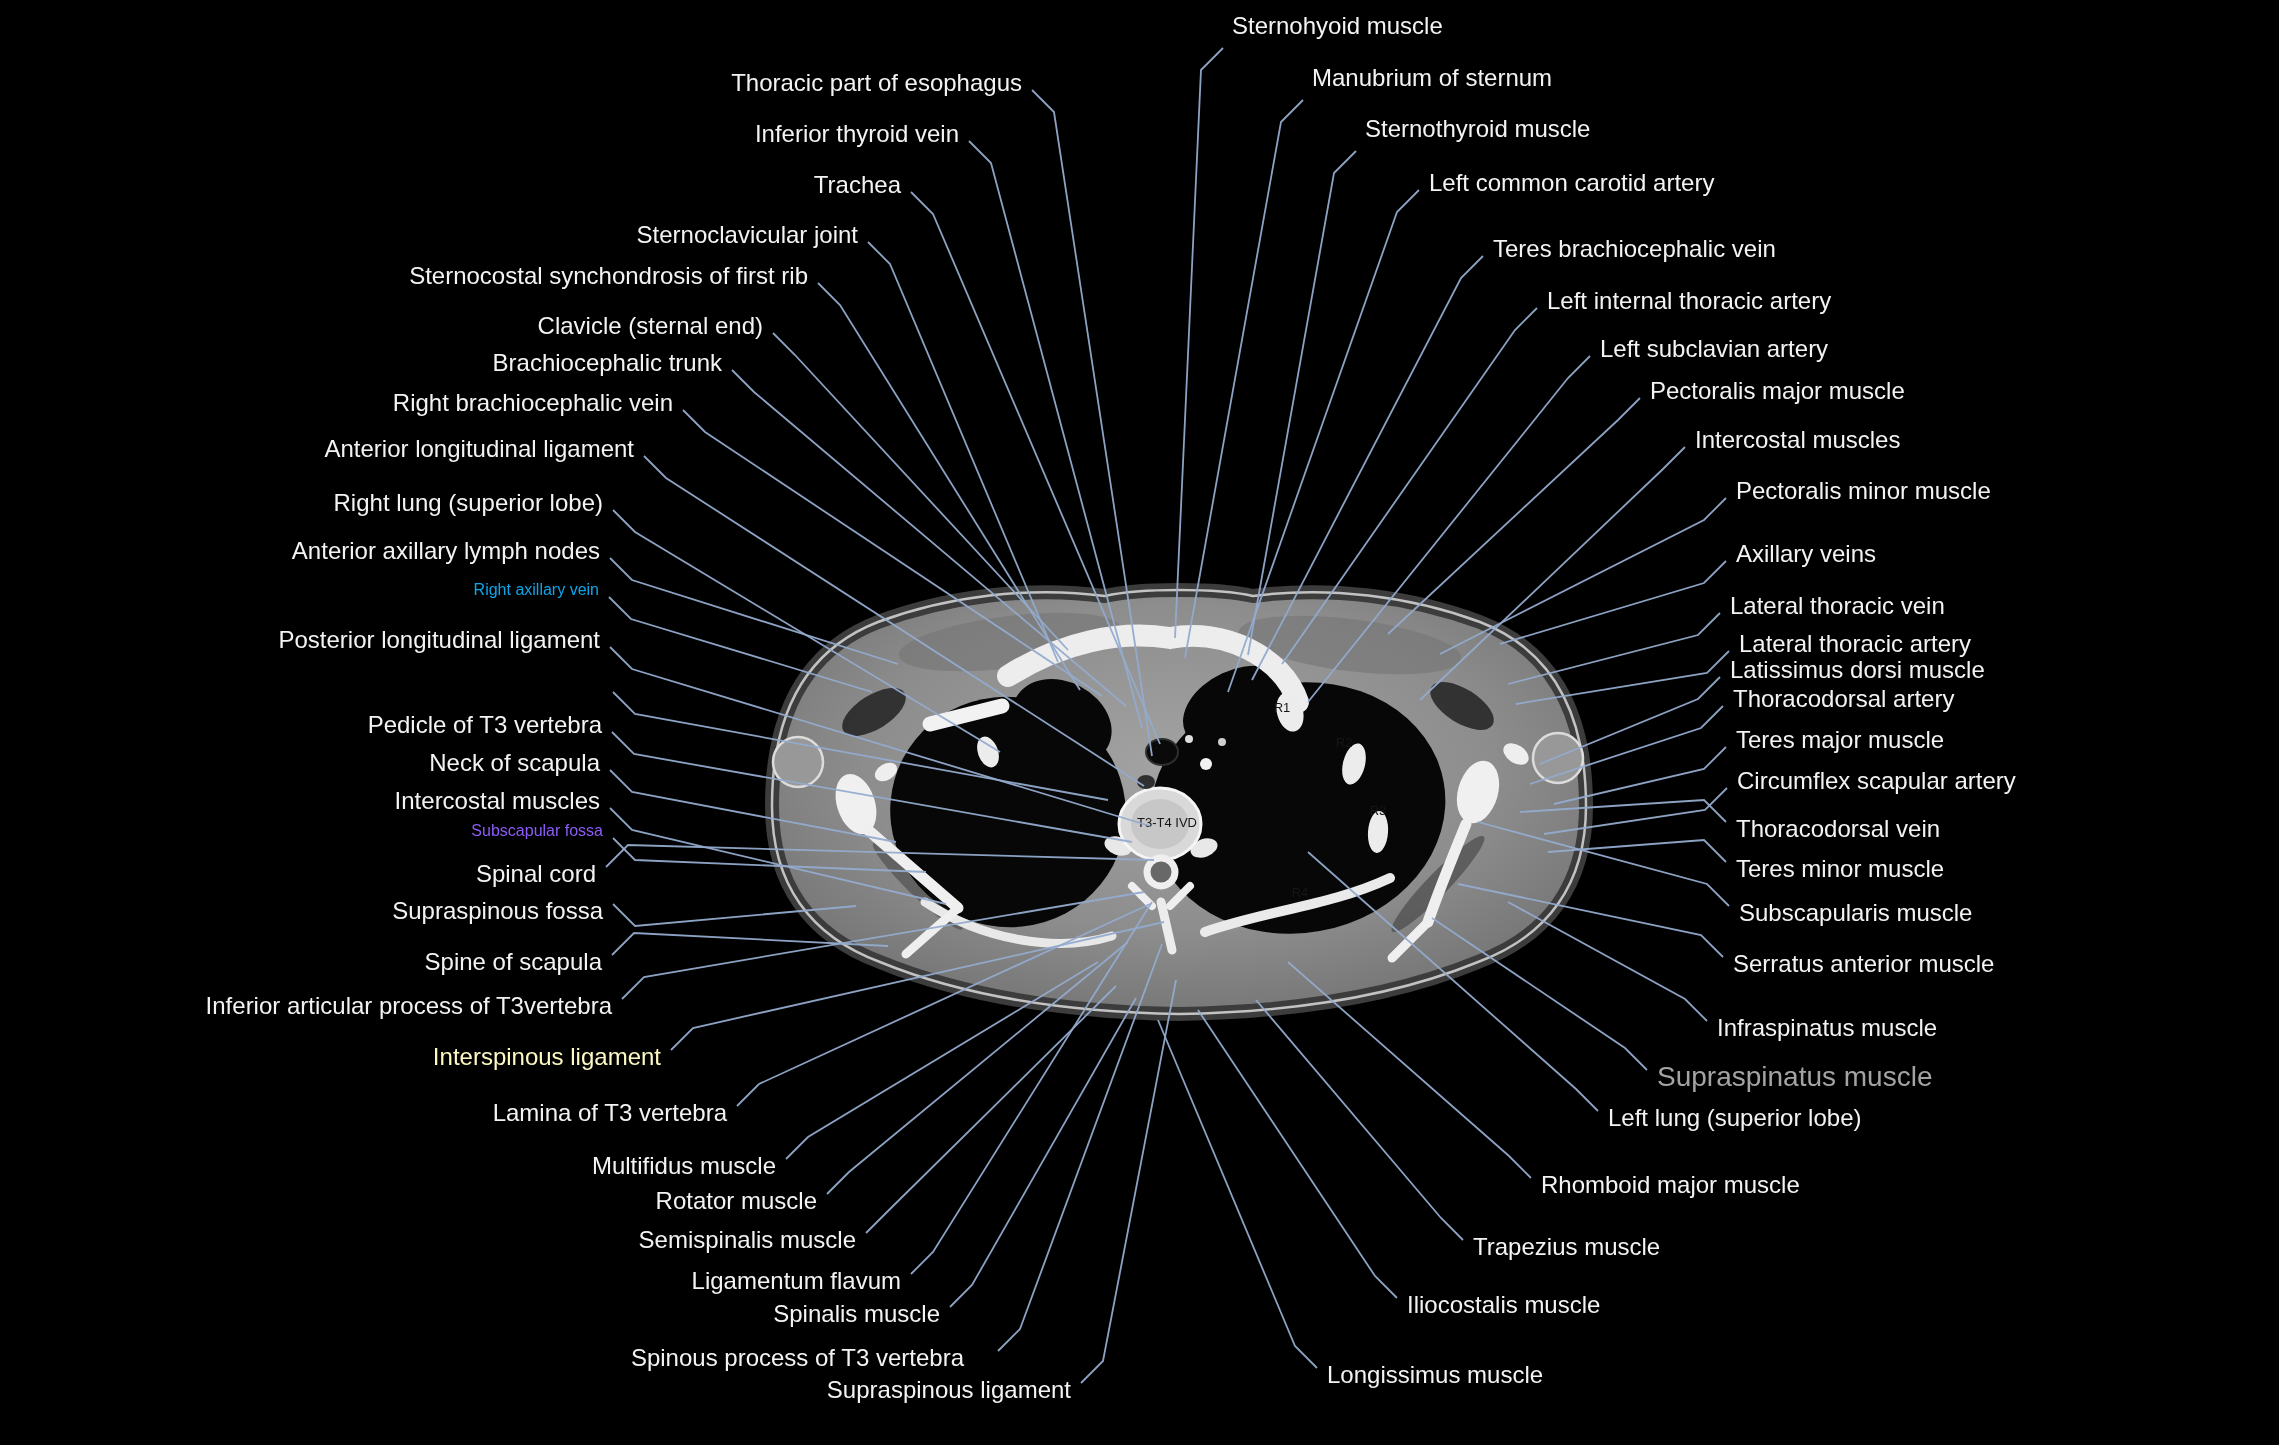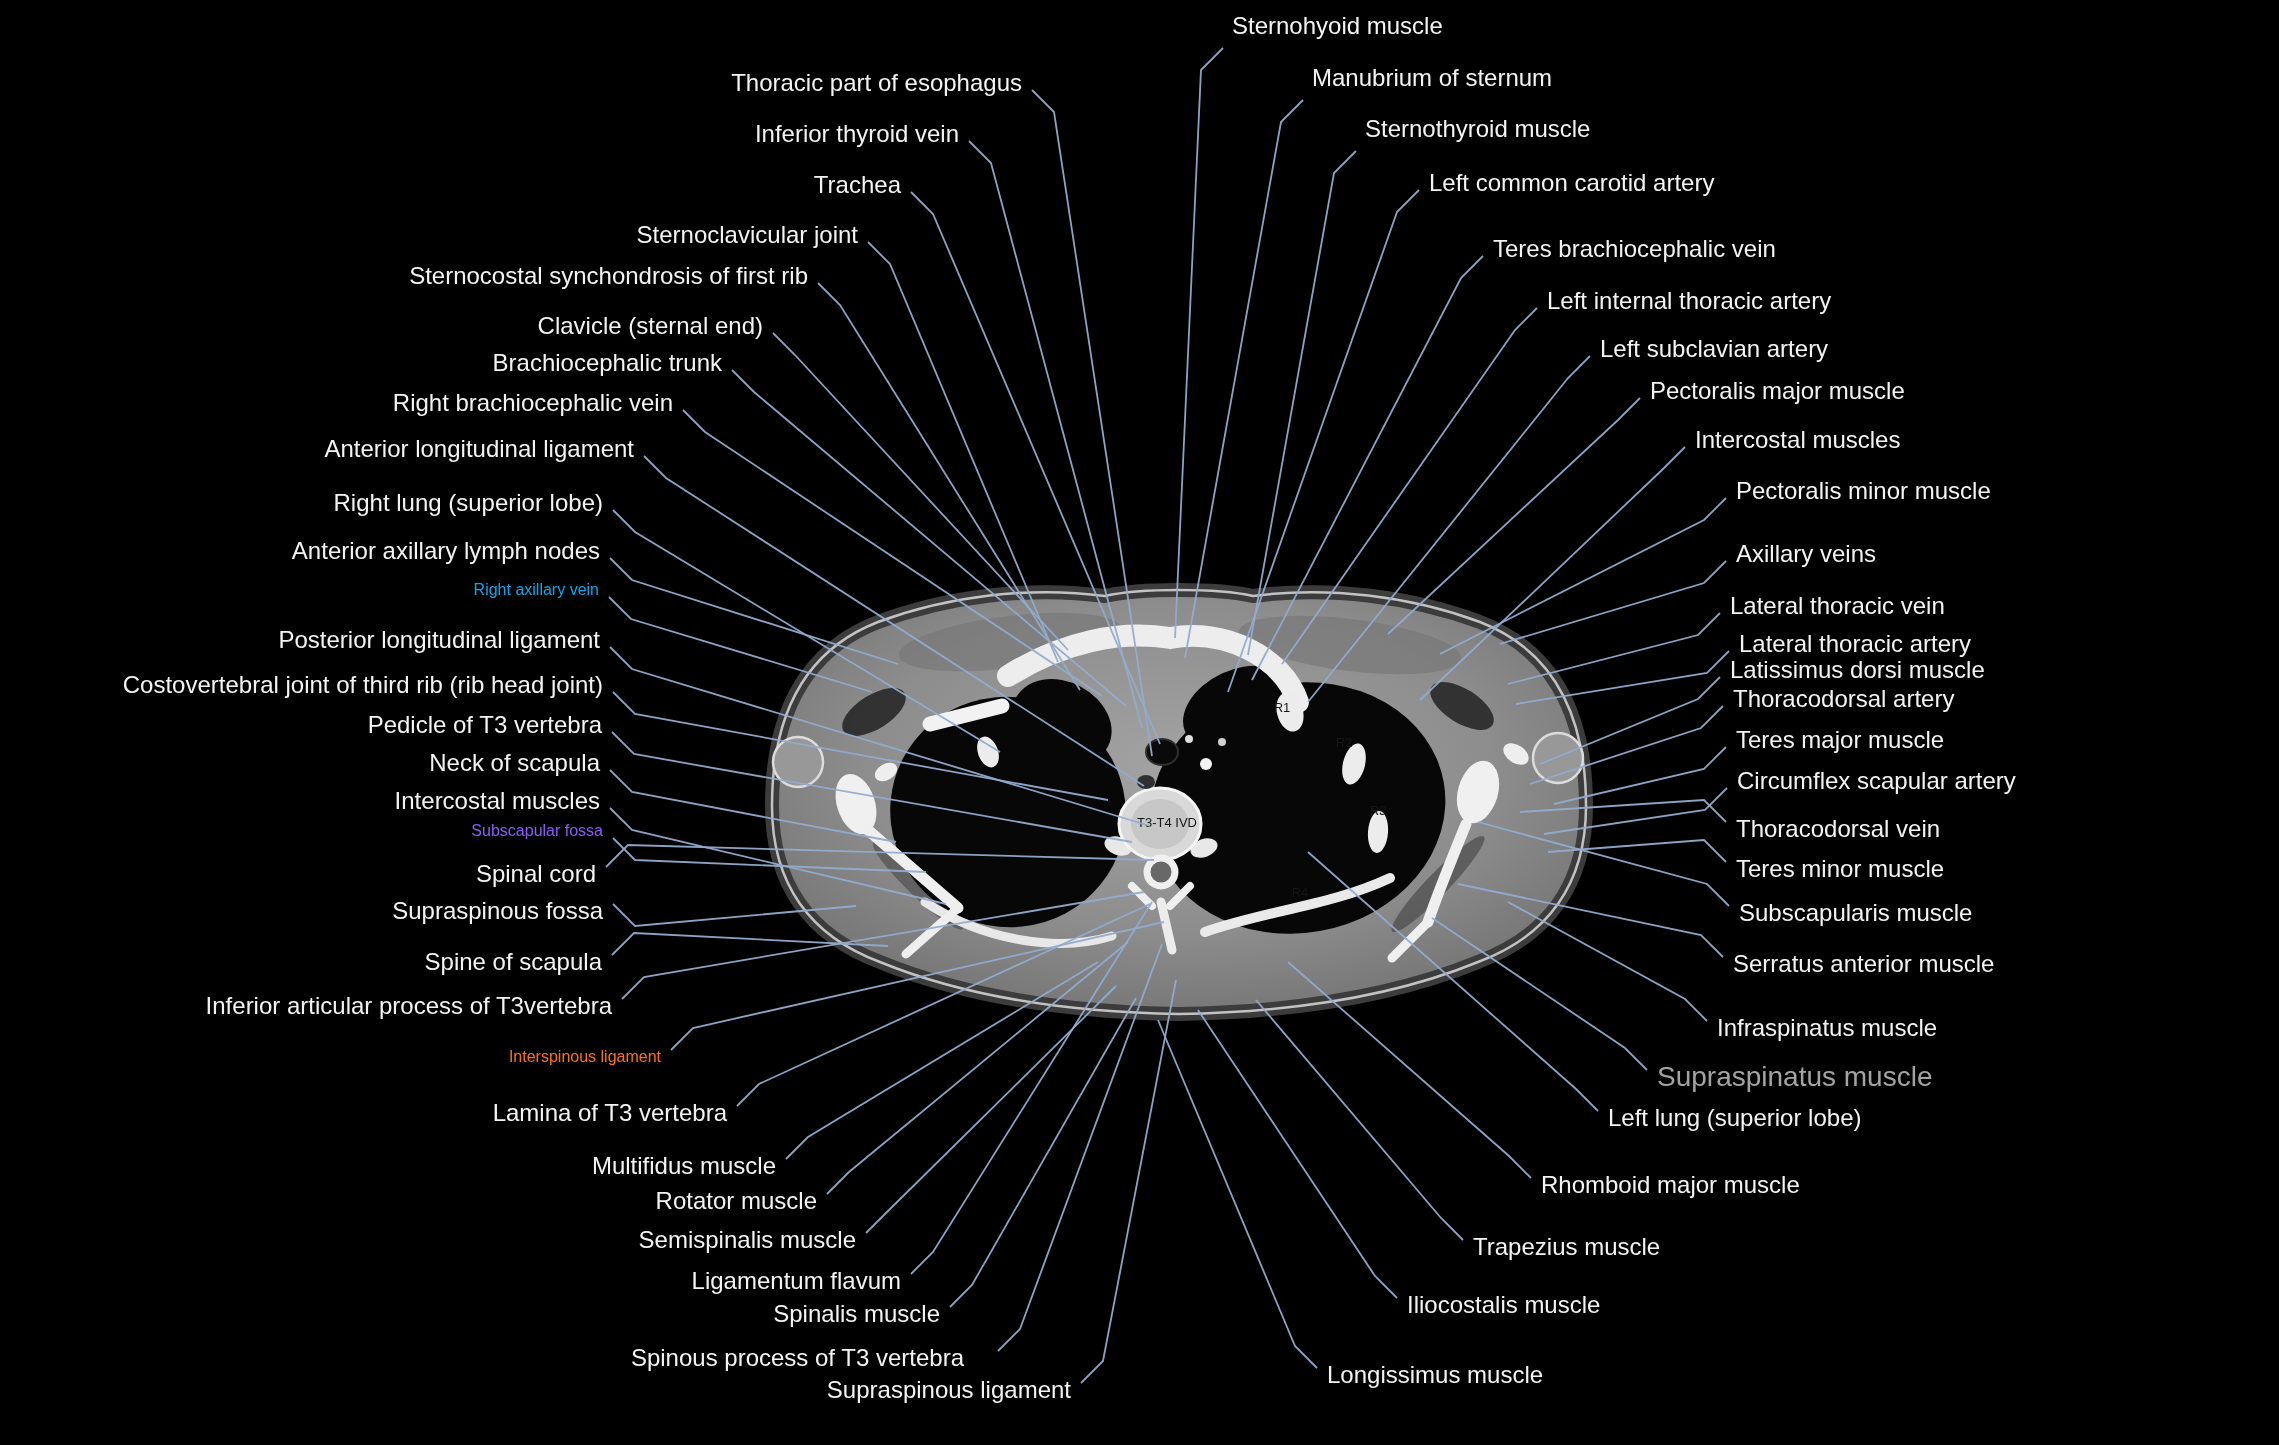--- a/index.html
+++ b/index.html
@@ -174,30 +174,29 @@
       <div class="lbl right" style="left: 858px; top: 235px; color: rgb(243, 243, 243); font-size: 24px;">Sternoclavicular joint</div>
       <div class="lbl right" style="left: 808px; top: 276px; color: rgb(243, 243, 243); font-size: 24px;">Sternocostal synchondrosis of first rib</div>
       <div class="lbl right" style="left: 763px; top: 326px; color: rgb(243, 243, 243); font-size: 24px;">Clavicle (sternal end)</div>
       <div class="lbl right" style="left: 722px; top: 363px; color: rgb(243, 243, 243); font-size: 24px;">Brachiocephalic trunk</div>
       <div class="lbl right" style="left: 673px; top: 403px; color: rgb(243, 243, 243); font-size: 24px;">Right brachiocephalic vein</div>
       <div class="lbl right" style="left: 634px; top: 449px; color: rgb(243, 243, 243); font-size: 24px;">Anterior longitudinal ligament</div>
       <div class="lbl right" style="left: 603px; top: 503px; color: rgb(243, 243, 243); font-size: 24px;">Right lung (superior lobe)</div>
       <div class="lbl right" style="left: 600px; top: 551px; color: rgb(243, 243, 243); font-size: 24px;">Anterior axillary lymph nodes</div>
       <div class="lbl right" style="left: 599px; top: 590px; color: #0ea5e9; font-size: 16px;">Right axillary vein</div>
       <div class="lbl right" style="left: 600px; top: 640px; color: rgb(243, 243, 243); font-size: 24px;">Posterior longitudinal ligament</div>
-      <div class="lbl right" style="left: 603px; top: 685px; color: rgb(243, 243, 243); font-size: 24px;">Costovertebral joint of third rib (rib head joint)</div>
       <div class="lbl right" style="left: 602px; top: 725px; color: rgb(243, 243, 243); font-size: 24px;">Pedicle of T3 vertebra</div>
       <div class="lbl right" style="left: 600px; top: 763px; color: rgb(243, 243, 243); font-size: 24px;">Neck of scapula</div>
       <div class="lbl right" style="left: 600px; top: 801px; color: rgb(243, 243, 243); font-size: 24px;">Intercostal muscles</div>
       <div class="lbl right" style="left: 603px; top: 831px; color: #8b5cf6; font-size: 16px;">Subscapular fossa</div>
       <div class="lbl right" style="left: 596px; top: 874px; color: rgb(243, 243, 243); font-size: 24px;">Spinal cord</div>
       <div class="lbl right" style="left: 603px; top: 911px; color: rgb(243, 243, 243); font-size: 24px;">Supraspinous fossa</div>
       <div class="lbl right" style="left: 602px; top: 962px; color: rgb(243, 243, 243); font-size: 24px;">Spine of scapula</div>
       <div class="lbl right" style="left: 612px; top: 1006px; color: rgb(243, 243, 243); font-size: 24px;">Inferior articular process of T3vertebra</div>
-      <div class="lbl right" style="left: 661px; top: 1057px; color: #f97316; font-size: 16px;">Interspinous ligament</div>
+      <div class="lbl right" style="left: 661px; top: 1057px; color: #fef9c3; font-size: 24px;">Interspinous ligament</div>
       <div class="lbl right" style="left: 727px; top: 1113px; color: rgb(243, 243, 243); font-size: 24px;">Lamina of T3 vertebra</div>
       <div class="lbl right" style="left: 776px; top: 1166px; color: rgb(243, 243, 243); font-size: 24px;">Multifidus muscle</div>
       <div class="lbl right" style="left: 817px; top: 1201px; color: rgb(243, 243, 243); font-size: 24px;">Rotator muscle</div>
       <div class="lbl right" style="left: 856px; top: 1240px; color: rgb(243, 243, 243); font-size: 24px;">Semispinalis muscle</div>
       <div class="lbl right" style="left: 901px; top: 1281px; color: rgb(243, 243, 243); font-size: 24px;">Ligamentum flavum</div>
       <div class="lbl right" style="left: 940px; top: 1314px; color: rgb(243, 243, 243); font-size: 24px;">Spinalis muscle</div>
       <div class="lbl right" style="left: 964px; top: 1358px; color: rgb(243, 243, 243); font-size: 24px;">Spinous process of T3 vertebra</div>
       <div class="lbl right" style="left: 1071px; top: 1390px; color: rgb(243, 243, 243); font-size: 24px;">Supraspinous ligament</div>
       <div class="lbl left" style="left: 1429px; top: 183px; color: rgb(243, 243, 243); font-size: 24px;">Left common carotid artery</div>
       <div class="lbl left" style="left: 1493px; top: 249px; color: rgb(243, 243, 243); font-size: 24px;">Teres brachiocephalic vein</div>

